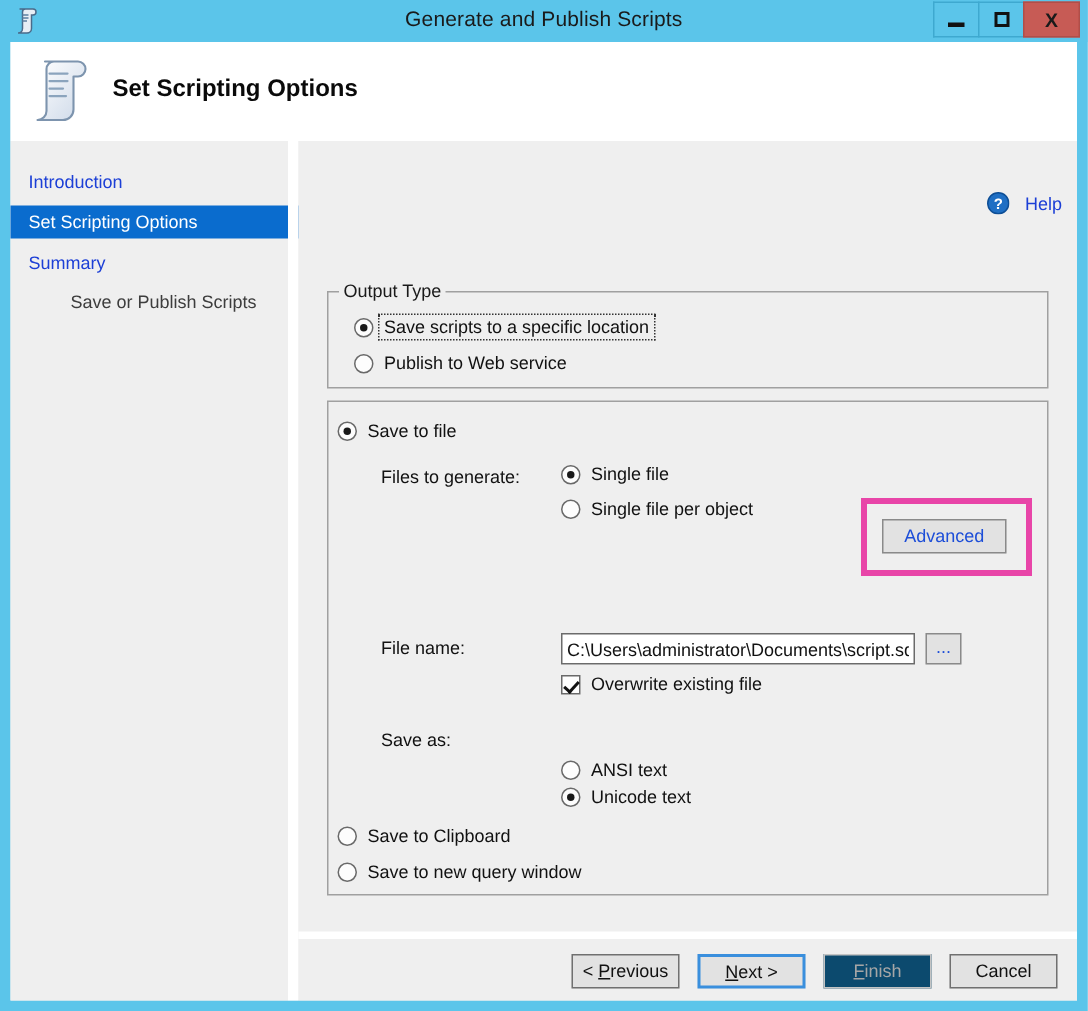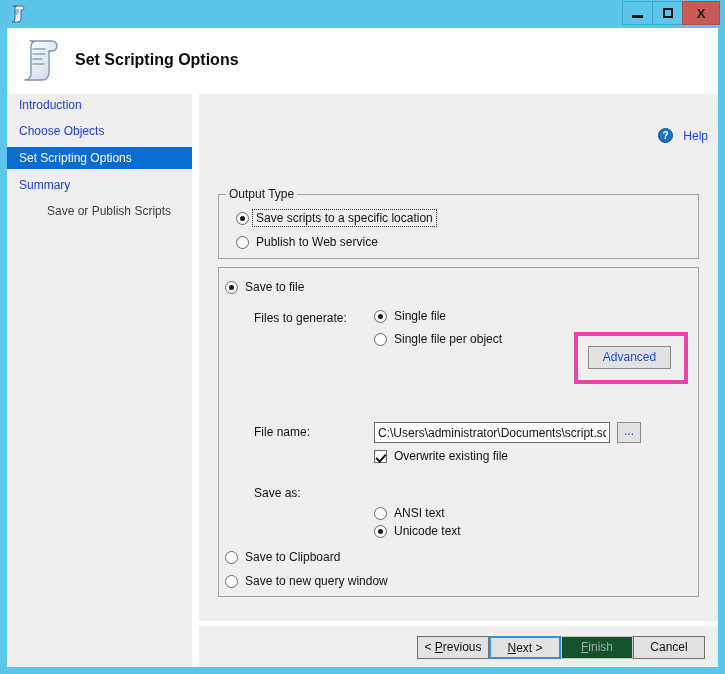--- a/index.html
+++ b/index.html
@@ -319,57 +319,58 @@
   .footer {
     position: absolute;
     left: 192px; top: 598px;
     width: 519px; height: 41px;
     background: #efefef;
   }
   .footer-btns {
     position: absolute;
     right: 13px; top: 10px;
     display: flex;
-    gap: 0;
+    gap: 12px;
   }
   .footer-btn {
     width: 72px; height: 23px;
     line-height: 21px;
     background: #e2e2e2;
     border: 1px solid #707070;
     font-size: 12px;
     color: #111;
     text-align: center;
     box-sizing: border-box;
     cursor: pointer;
     font-family: "Liberation Sans", sans-serif;
   }
   .footer-btn.default {
     border: 2px solid #3a8fdd;
   }
   .footer-btn.disabled {
     color: #a6a6a6;
     border: 1px solid #c4c4c4;
-    background: #14532d;
+    background: #0c4a6e;
     cursor: default;
   }
   .acc { text-decoration: underline; }
 </style>
 </head>
 <body>
 
 <div class="window">
 
   <div class="titlebar">
     <span class="title-icon">
       <svg width="20" height="20" viewBox="0 0 20 20">
         <path d="M5 2 h9 a2 2 0 0 1 0 4 h-1 v9 a3 3 0 0 1 -3 3 h-6 a3 3 0 0 0 3 -3 v-11 a2 2 0 0 1 2 -2 z" fill="#e8eef5" stroke="#4a6b8a" stroke-width="1"></path>
         <path d="M7 6 h4 M7 8 h4 M7 10 h3" stroke="#5b7fa0" stroke-width="0.9"></path>
       </svg>
     </span>
+    <div class="title-text">Generate and Publish Scripts</div>
     <div class="win-buttons">
       <div class="win-btn">
           <span class="min-glyph"></span>
         </div>
       <div class="win-btn">
           <span class="max-glyph"></span>
         </div>
       <div class="win-btn close">X</div>
     </div>
   </div>
@@ -386,22 +387,21 @@
             </linearGradient>
           </defs>
           <path d="M16 7 h22 a5 5 0 0 1 0 10 h-3 v22 a7 7 0 0 1 -7 7 h-17 a6 6 0 0 0 6 -6 v-28 a5 5 0 0 1 5 -5 z" fill="url(#pg)" stroke="#7d94ae" stroke-width="1.4" stroke-linejoin="round"></path>
           <path d="M19 15 h12 M19 20 h12 M19 25 h9 M19 30 h11" stroke="#8ba4bd" stroke-width="1.5" stroke-linecap="round"></path>
         </svg>
       </span>
       <div class="banner-title">Set Scripting Options</div>
     </div>
 
     <div class="sidebar">
-      <div class="side-item" style="margin-top:0;">Introduction</div>
-      <div class="side-item" style="margin-top:4px;">Choose Objects</div>
+      <div class="side-item" style="margin-top:16px;">Introduction</div>
       <div class="side-item active" style="margin-top:5px;">Set Scripting Options</div>
       <div class="side-item" style="margin-top:5px;">Summary</div>
       <div class="side-item plain" style="margin-top:4px;margin-left:28px;">Save or Publish Scripts</div>
     </div>
     <div class="side-sep"></div>
 
     <div class="main">
 
       <span class="help-icon">
         <svg width="15" height="15" viewBox="0 0 15 15">

